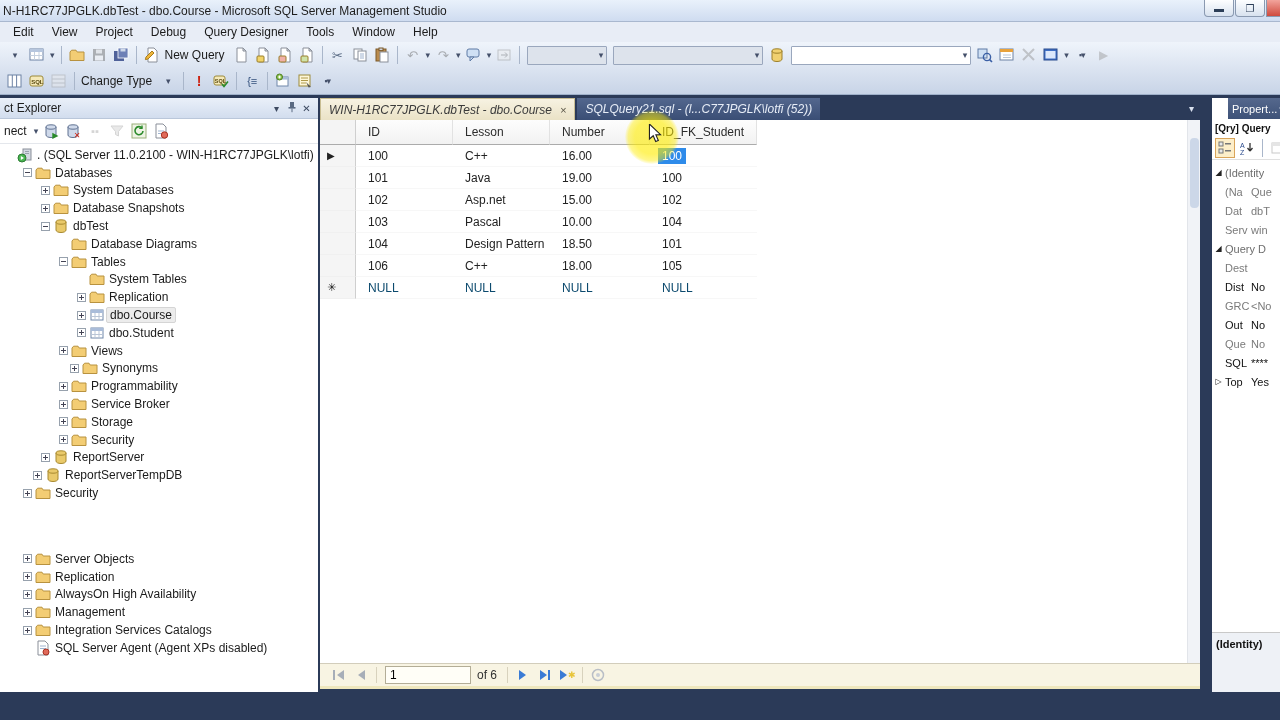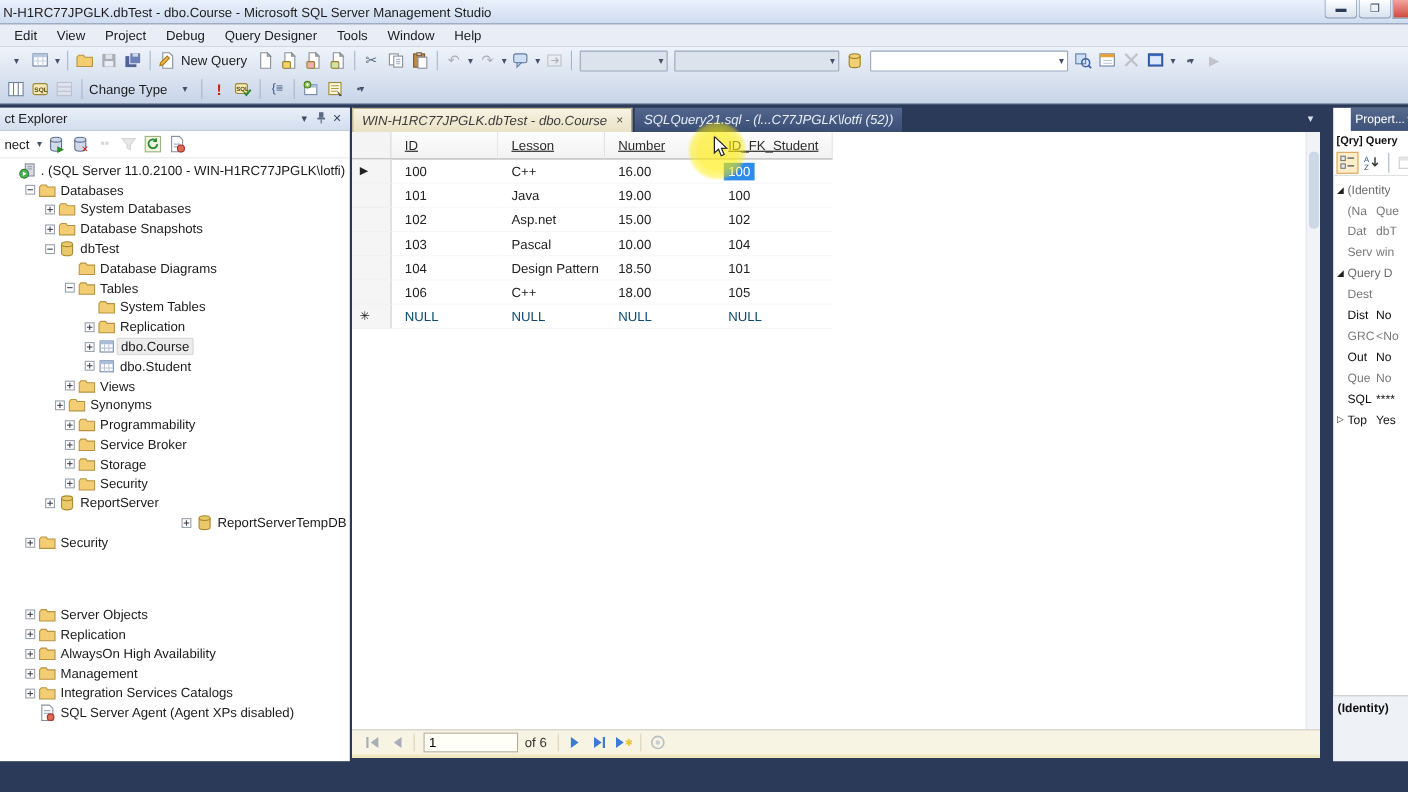--- a/index.html
+++ b/index.html
@@ -62,21 +62,21 @@
   
   #editor { left:320px; top:3px; width:880px; height:591px; display:flex; flex-direction:column; }
   #tabstrip { height:22px; display:flex; align-items:flex-end; position:relative;font-style:italic; }
   .tab { height:22px; display:flex; align-items:center; padding:0 8px; white-space:nowrap; font-size:12px; }
   .tab.active { background:linear-gradient(#f7f2e2,#eae2c6); color:#3b3b3b; border:1px solid #c8bd92; border-bottom:none; }
   .tab.active .closex { margin-left:8px; color:#5a5648; font-size:11px; }
   .tab.inactive { background:linear-gradient(#53678e,#3a4e75); color:#e7edf7; margin-left:2px; }
   #tablist-caret { position:absolute; right:6px; top:5px; color:#d8e0ee; font-size:10px; }
   #grid-wrap { flex:1; background:#fff; position:relative; overflow:hidden; }
   #grid { position:absolute; left:0; top:0; }
-  .ghead { display:flex; height:25px;text-decoration:underline; }
+  .ghead { display:flex; height:25px; }
   .ghead .hcell { border-bottom:1px solid #ababab; border-right:1px solid #e2e2e2;
     background:linear-gradient(#fdfdfd,#f2f2f2); display:flex; align-items:center; padding-left:12px;
     color:#2c2c2c; }
   .ghead .corner { width:36px; border-right:1px solid #cfcfcf; background:#f4f4f4; }
   .grow { display:flex; height:22px; align-items:stretch; }
   .rowhdr { width:36px; flex:none; background:#f5f5f5; border-right:1px solid #cfcfcf; border-bottom:1px solid #f0f0f0;
     display:flex; align-items:center; padding-left:7px; color:#222; font-size:10px; }
   .gcell { display:flex; align-items:center; padding-left:12px; border-bottom:1px solid #f7f7f7; color:#222; }
   .grow.newrow .gcell { color:#0c4a6e; }
   .selcell { background:#2e8bea; color:#fff; padding:1px 4px; margin-left:-4px; }
@@ -538,21 +538,21 @@
           <span class="texp">
             <span class="expbox plus"></span>
           </span>
           <span class="ticon">
             <svg width="16" height="16" viewBox="0 0 16 16">
               <path d="M1 5 L2.6 3.2 H7 L8.2 5 H15 V13.5 H1 Z" fill="#f3cd74" stroke="#b8923f"></path>
             </svg>
           </span>
           <span class="tlabeltxt">Views</span>
         </div>
-        <div class="trow" style="padding-left: 47px;">
+        <div class="trow" style="padding-left: 67px;">
           <span class="texp">
             <span class="expbox plus"></span>
           </span>
           <span class="ticon">
             <svg width="16" height="16" viewBox="0 0 16 16">
               <path d="M1 5 L2.6 3.2 H7 L8.2 5 H15 V13.5 H1 Z" fill="#f3cd74" stroke="#b8923f"></path>
             </svg>
           </span>
           <span class="tlabeltxt">Synonyms</span>
         </div>
@@ -605,21 +605,21 @@
             <span class="expbox plus"></span>
           </span>
           <span class="ticon">
             <svg width="16" height="16" viewBox="0 0 16 16">
               <path d="M3 4 v8 c0 1.5 2.2 2.5 5 2.5 s5 -1 5 -2.5 V4" fill="#e9c96a" stroke="#a8892f"></path>
               <ellipse cx="8" cy="4" rx="5" ry="2.2" fill="#e9c96a" stroke="#a8892f"></ellipse>
             </svg>
           </span>
           <span class="tlabeltxt">ReportServer</span>
         </div>
-        <div class="trow" style="padding-left: 30px; justify-content: flex-end;">
+        <div class="trow" style="padding-left: 30px;">
           <span class="texp">
             <span class="expbox plus"></span>
           </span>
           <span class="ticon">
             <svg width="16" height="16" viewBox="0 0 16 16">
               <path d="M3 4 v8 c0 1.5 2.2 2.5 5 2.5 s5 -1 5 -2.5 V4" fill="#e9c96a" stroke="#a8892f"></path>
               <ellipse cx="8" cy="4" rx="5" ry="2.2" fill="#e9c96a" stroke="#a8892f"></ellipse>
             </svg>
           </span>
           <span class="tlabeltxt">ReportServerTempDB</span>

